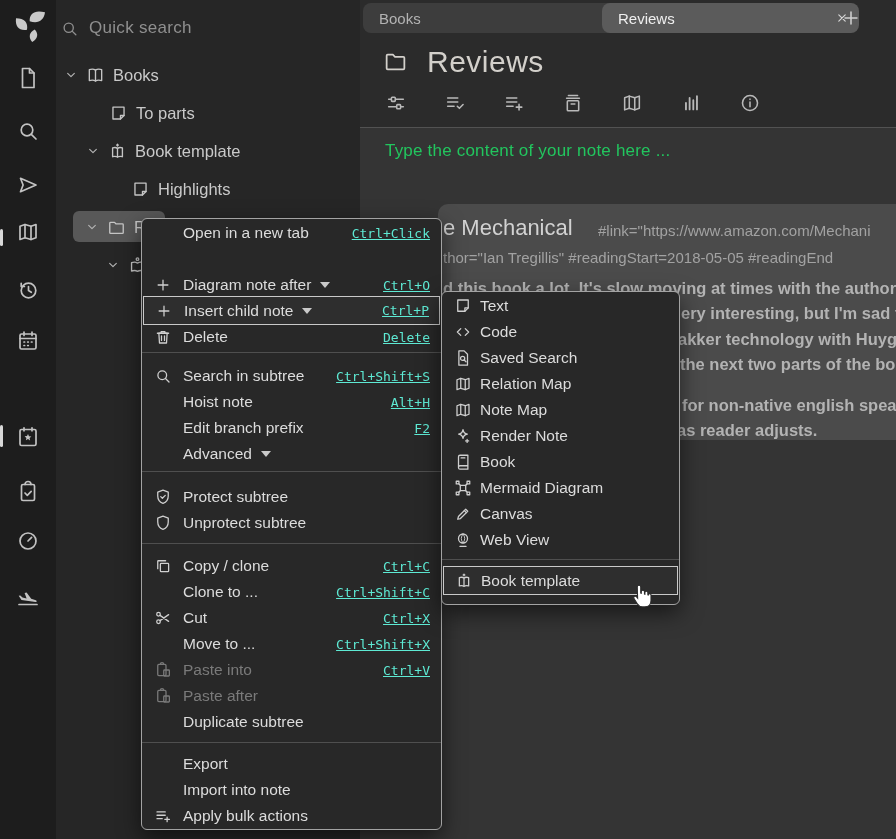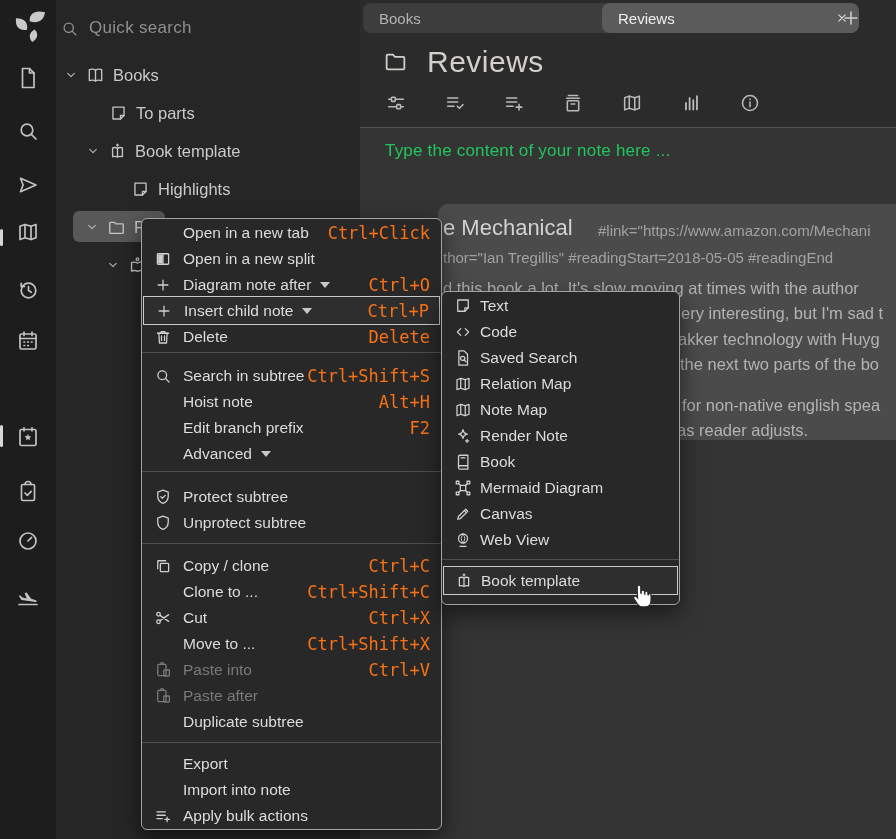--- a/index.html
+++ b/index.html
@@ -45,33 +45,33 @@
   .ribbon-ic{top:92px;width:22px;height:22px;color:#b9b9b9;}
 
   
   #editor-placeholder{left:385px;top:141px;font-size:17px;color:#22c55e;letter-spacing:.2px;}
 
   
   #card{left:438px;top:204px;width:470px;height:236px;background:#4b4b4b;border-radius:10px;overflow:hidden;}
   .card-line{position:absolute;white-space:nowrap;}
   .ct{font-size:22px;color:#d2d2d2;}
   .ca{font-size:15px;color:#a2a2a2;}
-  .cb{font-size:16.5px;color:#b3b3b3;}
+  .cb{font-size:16.5px;color:#b3b3b3;font-weight:bold;}
 
   
   .menu{background:#282828;border:1px solid #a3a3a3;border-radius:6px;box-shadow:0 8px 22px rgba(0,0,0,.55);}
   #main-menu{left:141px;top:218px;width:299px;height:610px;}
   #sub-menu{left:441px;top:291px;width:237px;height:312px;}
   .mi{position:absolute;left:1px;right:1px;height:26px;display:flex;align-items:center;
       padding:0 10px 0 11px;color:#dcdcdc;font-size:15.5px;box-sizing:border-box;}
   .mi .mic{width:29px;flex:0 0 auto;color:#cfcfcf;display:flex;align-items:center;}
   .mi .mic svg{width:18px;height:18px;}
   #sub-menu .mi .mic{width:26px;}
   .mi .mil{white-space:nowrap;}
-  .mi .mis{margin-left:auto;font-family:"DejaVu Sans Mono",monospace;font-size:17px;color:#f97316;white-space:nowrap;}
+  .mi .mis{margin-left:auto;font-family:"DejaVu Sans Mono",monospace;font-size:13px;color:#5eead4;white-space:nowrap;text-decoration:underline;}
   .mi.dis{color:#7a7a7a;}
   .mi.dis .mic{color:#7a7a7a;}
   .mi.hl{border:1px solid #c9c9c9;background:#2e2e2e;height:29px;}
   .caret{width:0;height:0;border-left:5px solid transparent;border-right:5px solid transparent;
          border-top:6px solid #c9c9c9;margin-left:9px;}
   .msep{position:absolute;left:0;right:0;height:0;border-top:1px solid #4f4f4f;}
 
   #cursor{left:626px;top:580px;width:30px;height:30px;}
 </style>
 </head>
@@ -478,28 +478,20 @@
 <div class="card-line cb" style="left:680px;top:355px">the next two parts of the bo</div>
 <div class="card-line cb" style="left:682px;top:396px">for non-native english spea</div>
 <div class="card-line cb" style="left:677px;top:421px">as reader adjusts.</div>
 
 <div class="abs menu" id="main-menu">
   <div class="mi" style="top:1px">
     <span class="mic"></span>
     <span class="mil">Open in a new tab</span>
     <span class="mis">Ctrl+Click</span>
   </div>
-  <div class="mi" style="top:27px">
-    <span class="mic">
-        <svg class="ic">
-          <use href="#i-split"></use>
-        </svg>
-      </span>
-    <span class="mil">Open in a new split</span>
-  </div>
   <div class="mi" style="top:53px">
     <span class="mic">
         <svg class="ic">
           <use href="#i-plus"></use>
         </svg>
       </span>
     <span class="mil">Diagram note after</span>
     <span class="caret"></span>
     <span class="mis">Ctrl+O</span>
   </div>

